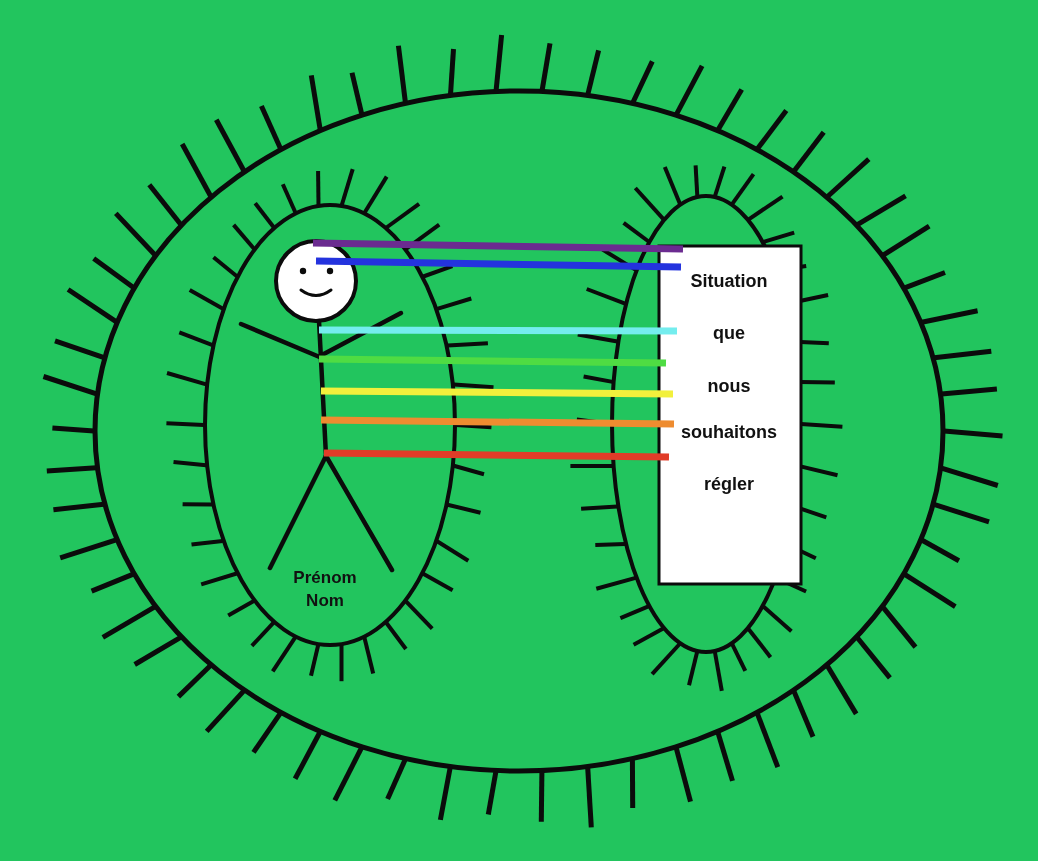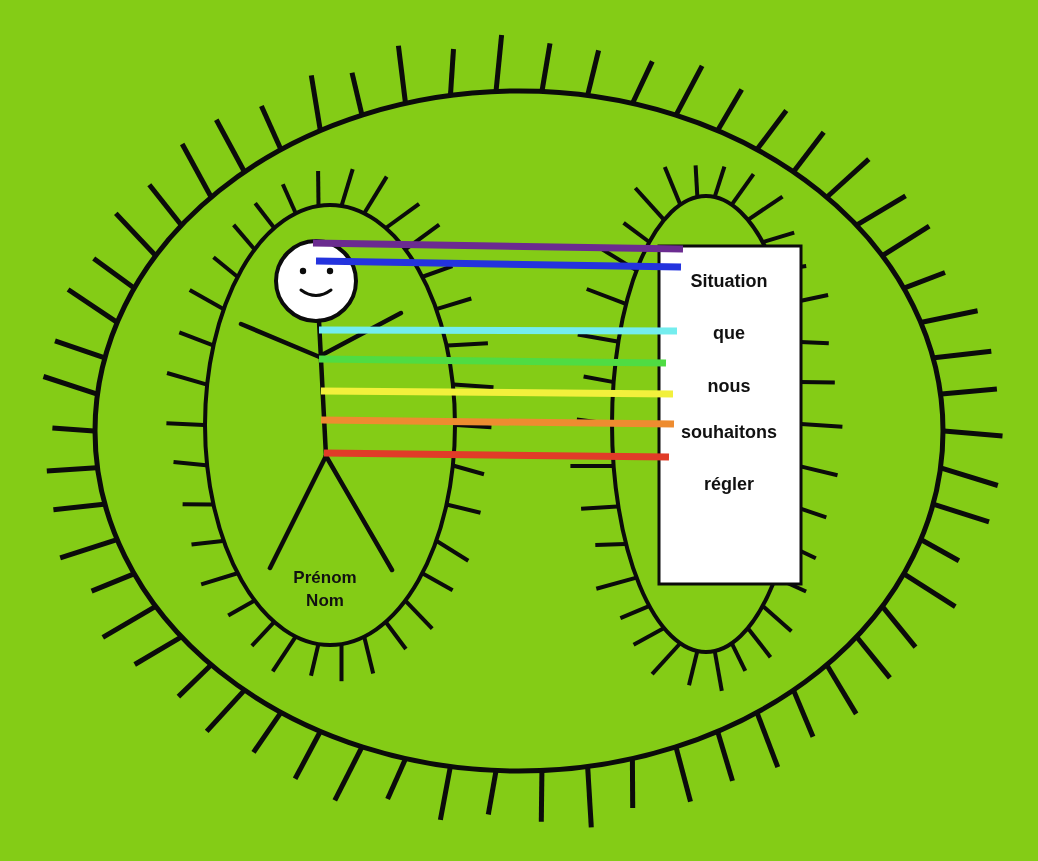--- a/index.html
+++ b/index.html
@@ -1,19 +1,19 @@
 <!DOCTYPE html>
 <html><head>
 <meta charset="utf-8">
 <style>
   html,body{margin:0;padding:0;background:#ffffff;}
   .stage{
     position:relative;
     width:1038px;height:861px;
-    background:#84cc16;
+    background:#22c55e;
     font-family:"Liberation Sans", sans-serif;
     overflow:hidden;
   }
   svg{display:block;}
   text{
     font-family:"Liberation Sans", sans-serif;
     font-weight:bold;
     fill:#111111;
   }
   .situation-text text{font-size:18px;}

